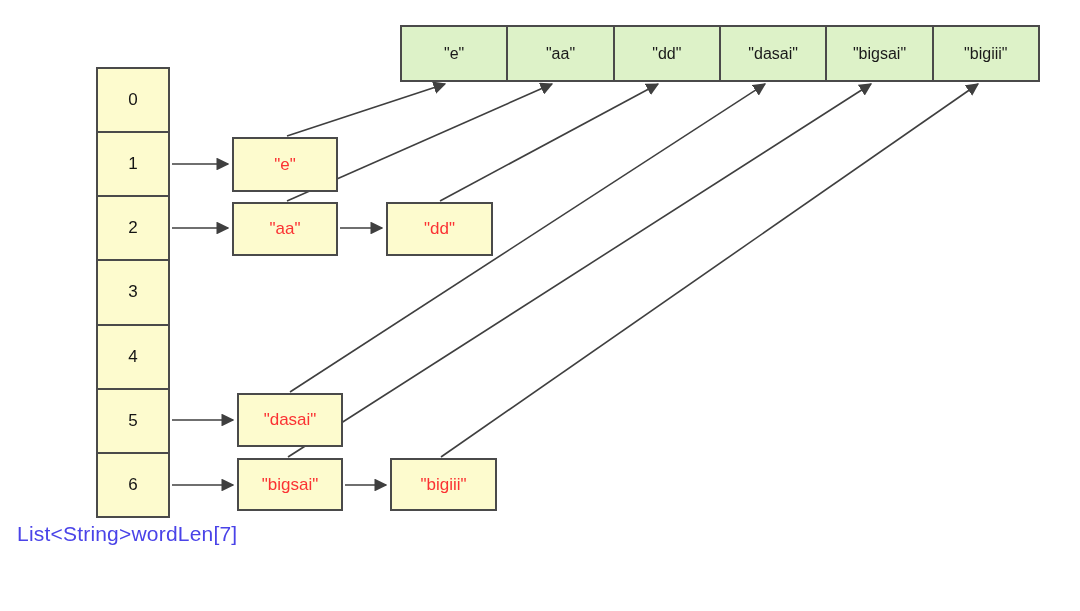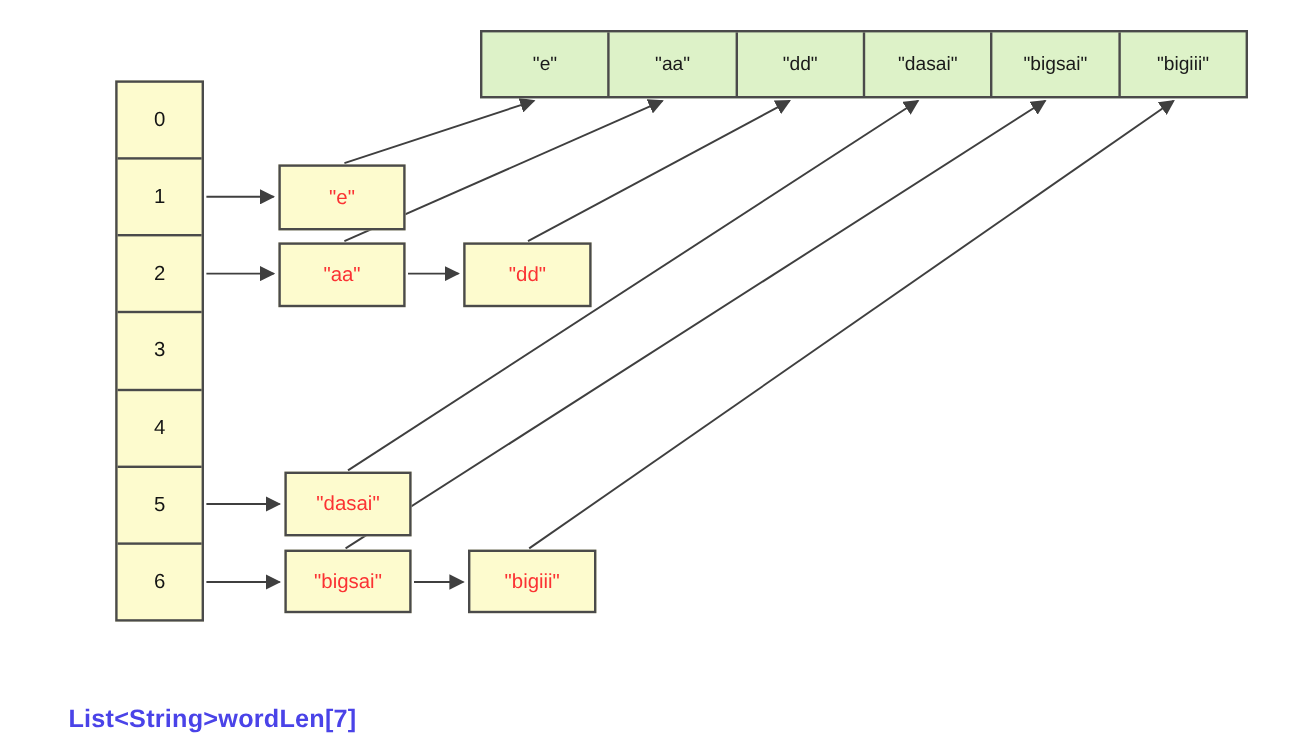--- a/index.html
+++ b/index.html
@@ -45,24 +45,23 @@
     color:#fb3233;font-size:17px;
   }
   .node-e     {left:232px;top:137px;height:55px;}
   .node-aa    {left:232px;top:202px;}
   .node-dd    {left:386px;top:202px;width:107px;}
   .node-dasai {left:237px;top:393px;}
   .node-bigsai{left:237px;top:458px;height:53px;}
   .node-bigiii{left:390px;top:458px;width:107px;height:53px;}
   
   .caption{
-    position:absolute;left:17px;top:588px;
-    color:#4a43e8;font-size:21px;font-weight:bold;
+    position:absolute;left:17px;top:522px;
+    color:#4a43e8;font-size:21px;font-weight:normal;
     letter-spacing:0.2px;
-    margin-left:40px;
   }
 </style>
 </head>
 <body>
 
 <div class="canvas">
 
   <svg class="arrow-layer" viewBox="0 0 1080 611" xmlns="http://www.w3.org/2000/svg">
     <defs>
       <marker id="ah" viewBox="0 0 10 10" refX="9" refY="5" markerWidth="8" markerHeight="8" orient="auto-start-reverse">

